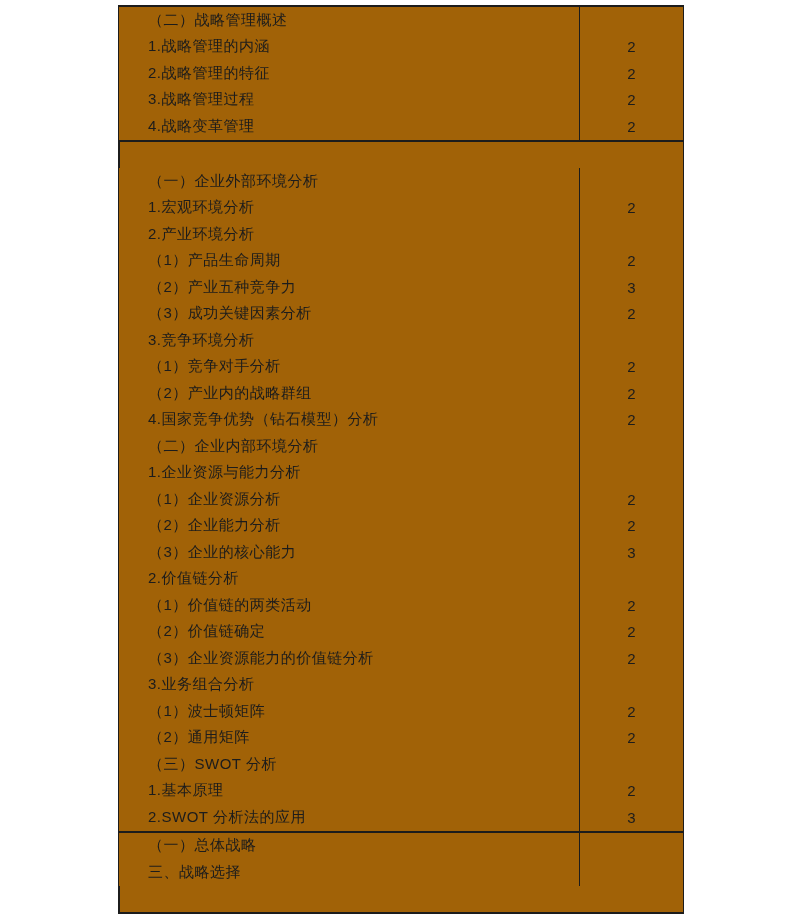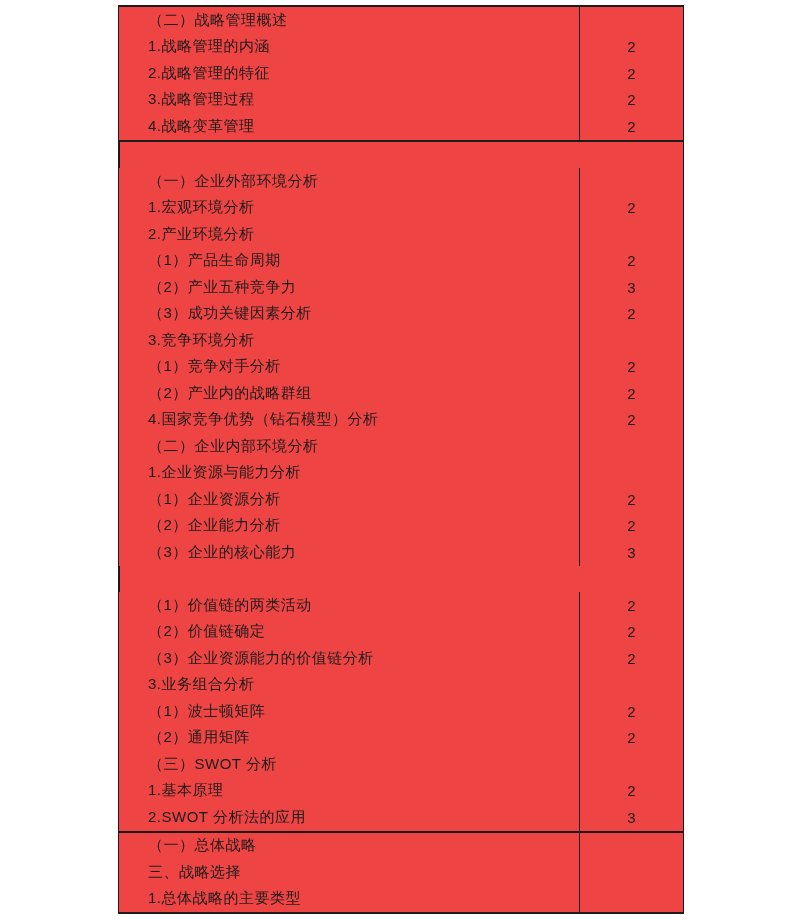--- a/index.html
+++ b/index.html
@@ -18,21 +18,21 @@
   .doc-table {
     position: absolute;
     left: 118px;
     top: 5px;
     width: 566px;
     box-sizing: border-box;
     border-top: 2px solid #1c1c1c;
     border-bottom: 2px solid #1c1c1c;
     border-left: 1px solid #1c1c1c;
     border-right: 1px solid #1c1c1c;
-    background: #ef4444;
+    background: #a16207;
   }
   .t-section {
     border-top: 2px solid #1c1c1c;
   }
   .t-section:first-child {
     border-top: none;
   }
   .t-row {
     display: flex;
     height: 26.5px;
@@ -143,20 +143,21 @@
       </div>
       <div class="t-row">
         <div class="cell-label">（2）企业能力分析</div>
         <div class="cell-hours">2</div>
       </div>
       <div class="t-row">
         <div class="cell-label">（3）企业的核心能力</div>
         <div class="cell-hours">3</div>
       </div>
       <div class="t-row">
+        <div class="cell-label">2.价值链分析</div>
         <div class="cell-hours"></div>
       </div>
       <div class="t-row">
         <div class="cell-label">（1）价值链的两类活动</div>
         <div class="cell-hours">2</div>
       </div>
       <div class="t-row">
         <div class="cell-label">（2）价值链确定</div>
         <div class="cell-hours">2</div>
       </div>
@@ -192,17 +193,16 @@
   <div class="t-section">
       <div class="t-row">
         <div class="cell-label">（一）总体战略</div>
         <div class="cell-hours"></div>
       </div>
       <div class="t-row">
         <div class="cell-label">三、战略选择</div>
         <div class="cell-hours"></div>
       </div>
       <div class="t-row">
-        <div class="cell-label">1.总体战略的主要类型</div>
         <div class="cell-hours"></div>
       </div>
     </div>
 </div>
 
 </body></html>

